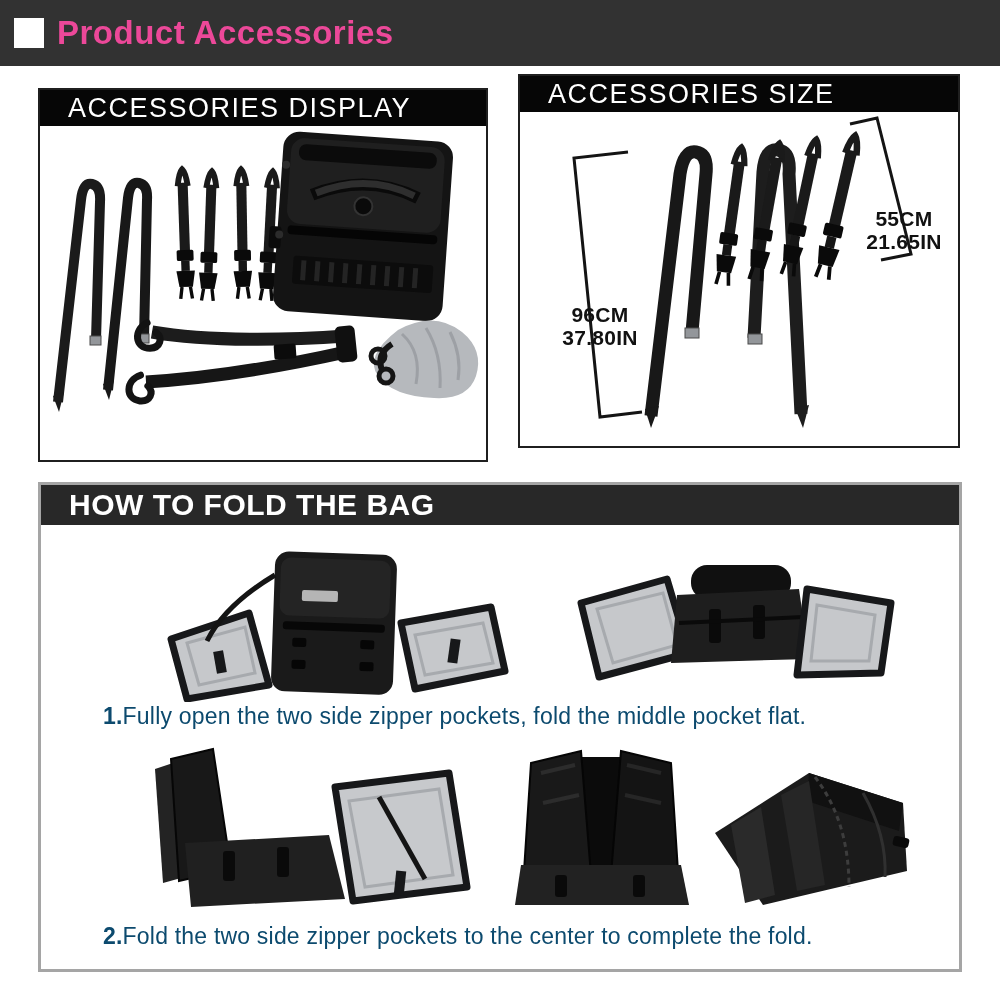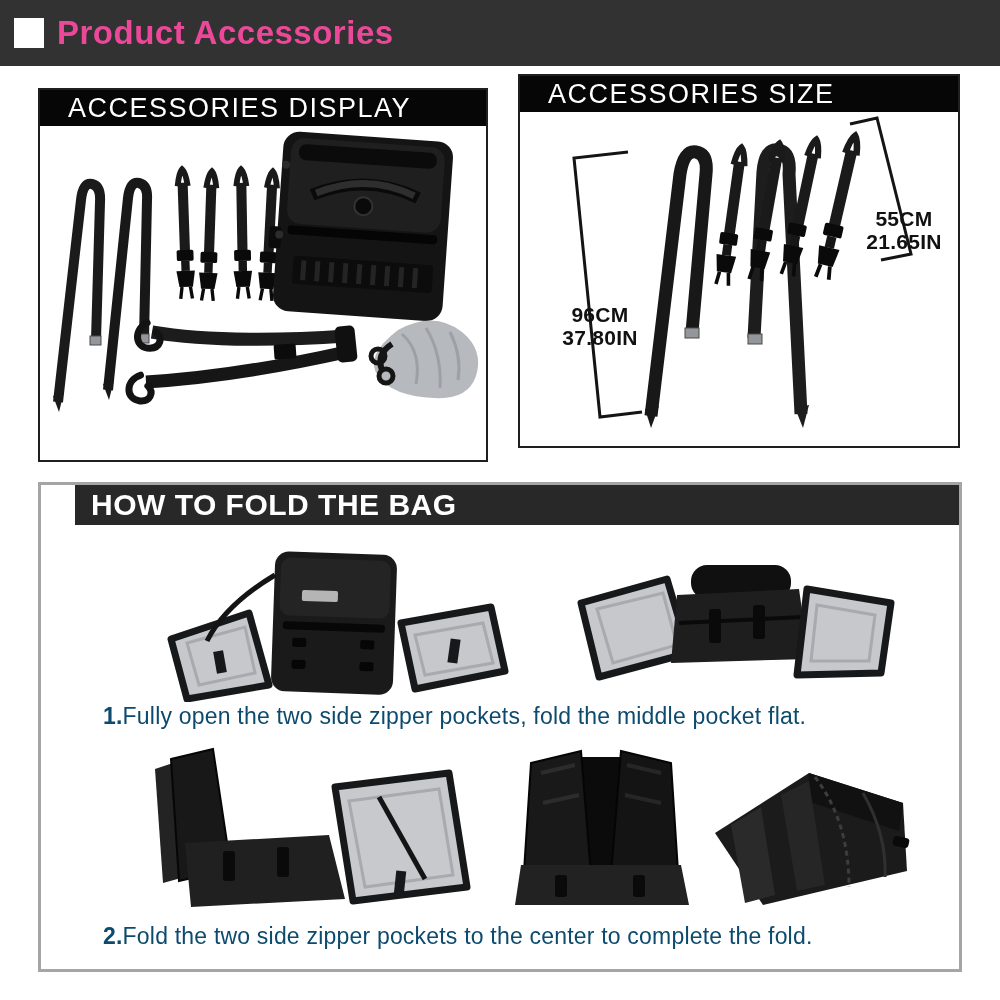--- a/index.html
+++ b/index.html
@@ -17,21 +17,21 @@
   #box-display{left:38px;top:88px;width:450px;height:374px;}
   #box-size{left:518px;top:74px;width:442px;height:374px;}
   .pbox-head{height:36px;background:#060606;color:#ffffff;display:flex;align-items:center;
     padding-left:28px;font-size:27px;font-weight:400;letter-spacing:1.5px;}
   .pbox-content{position:relative;width:100%;height:334px;}
   .pbox-content svg{position:absolute;left:0;top:0;}
   
   #box-fold{left:38px;top:482px;width:924px;height:490px;position:absolute;background:#fff;
     border:3px solid #a5a5a5;box-sizing:border-box;}
   .fold-head{height:40px;background:#282828;color:#ffffff;display:flex;align-items:center;
-    padding-left:16px;font-size:30px;font-weight:800;letter-spacing:.5px;margin-left:34px;}
+    padding-left:28px;font-size:30px;font-weight:800;letter-spacing:.5px;}
   .fold-img{position:absolute;}
   .step{position:absolute;font-size:23px;color:#0c4a6e;letter-spacing:.2px;white-space:nowrap;}
   .step b{font-weight:700;}
   
   .dim-label{position:absolute;text-align:center;font-weight:700;color:#111111;
     font-size:21px;line-height:1.08;letter-spacing:.3px;}
   svg{display:block;}
 </style>
 </head>
 <body>

